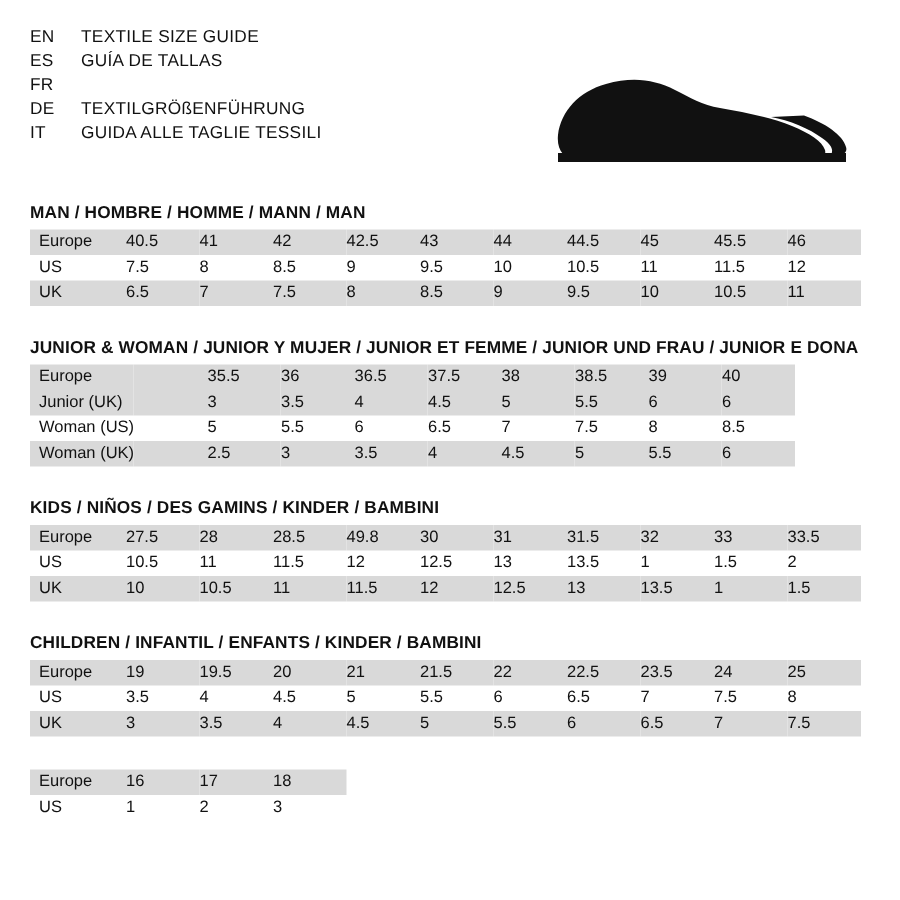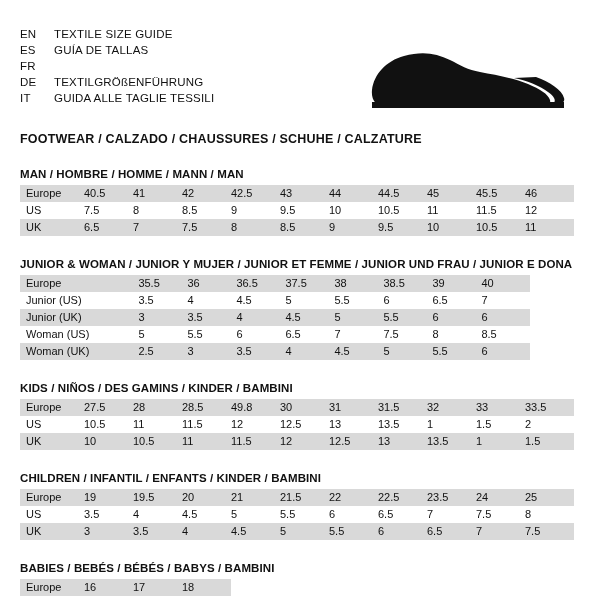--- a/index.html
+++ b/index.html
@@ -18,21 +18,21 @@
     position: relative;
     width: 600px;
     height: 600px;
     box-sizing: border-box;
     padding: 16px 20px 0 20px;
   }
 
   
   .header {
     display: flex;
-    align-items: center;
+    align-items: flex-start;
     justify-content: space-between;
   }
   .lang-block {
     display: flex;
     flex-direction: column;
     gap: 1px;
     padding-top: 2px;
   }
   .lang-row {
     display: flex;
@@ -128,21 +128,20 @@
 
     <div class="shoe-wrap">
       <svg viewBox="0 0 210 80" width="210" height="80" aria-hidden="true">
         <path fill="#111111" d="M8,56 C10,40 22,27 40,22 C58,17 72,19 86,26 C96,31 104,36 116,38 C132,41 150,44 164,50 C176,55 184,60 186,66 C187,70 184,72 178,72 L20,72 C12,72 7,66 8,56 Z"></path>
         <path fill="#111111" d="M150,44 C162,46 176,52 184,58 C190,62 192,66 190,69 L196,69 C199,69 201,67 200,64 C198,56 186,48 172,43 Z"></path>
         <rect x="8" y="68" width="192" height="6" fill="#111111"></rect>
       </svg>
     </div>
   </div>
 
-  <div class="section-title">FOOTWEAR / CALZADO / CHAUSSURES / SCHUHE / CALZATURE</div>
 
   <div class="group">
     <div class="group-title">MAN / HOMBRE / HOMME / MANN / MAN</div>
     <table class="size">
       <colgroup>
         <col style="width:64px">
           <col style="width:49px">
           <col style="width:49px">
           <col style="width:49px">
           <col style="width:49px">
@@ -218,32 +217,20 @@
           <td class="val"></td>
           <td class="val">35.5</td>
           <td class="val">36</td>
           <td class="val">36.5</td>
           <td class="val">37.5</td>
           <td class="val">38</td>
           <td class="val">38.5</td>
           <td class="val">39</td>
           <td class="val">40</td>
         </tr>
-        <tr>
-          <td class="label">Junior (US)</td>
-          <td class="val"></td>
-          <td class="val">3.5</td>
-          <td class="val">4</td>
-          <td class="val">4.5</td>
-          <td class="val">5</td>
-          <td class="val">5.5</td>
-          <td class="val">6</td>
-          <td class="val">6.5</td>
-          <td class="val">7</td>
-        </tr>
         <tr class="shaded">
           <td class="label">Junior (UK)</td>
           <td class="val"></td>
           <td class="val">3</td>
           <td class="val">3.5</td>
           <td class="val">4</td>
           <td class="val">4.5</td>
           <td class="val">5</td>
           <td class="val">5.5</td>
           <td class="val">6</td>
@@ -391,21 +378,20 @@
           <td class="val">6</td>
           <td class="val">6.5</td>
           <td class="val">7</td>
           <td class="val">7.5</td>
         </tr>
       </tbody>
     </table>
   </div>
 
   <div class="group">
-    <div class="group-title">BABIES / BEBÉS / BÉBÉS / BABYS / BAMBINI</div>
     <table class="size">
       <colgroup>
         <col style="width:64px">
           <col style="width:49px">
           <col style="width:49px">
           <col style="width:49px">
       </colgroup>
       <tbody>
         <tr class="shaded">
           <td class="label">Europe</td>

